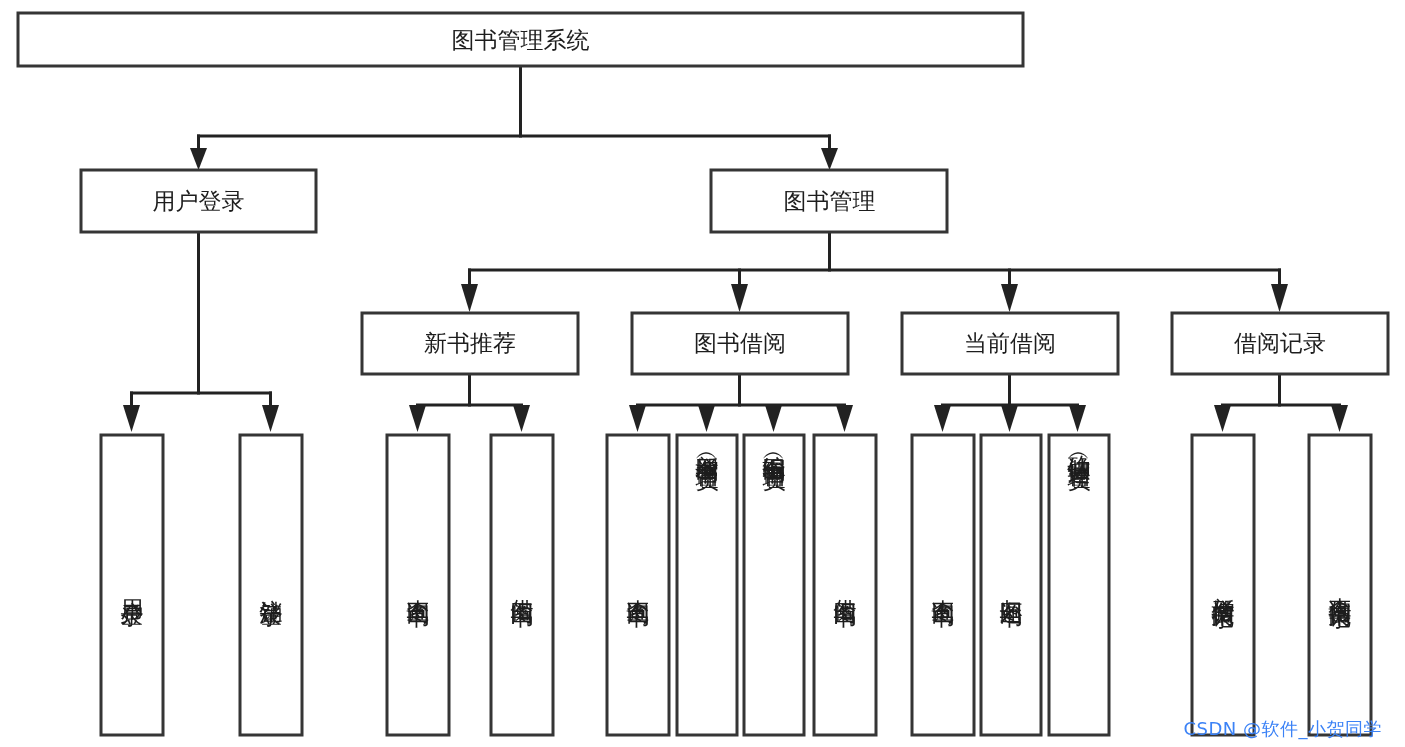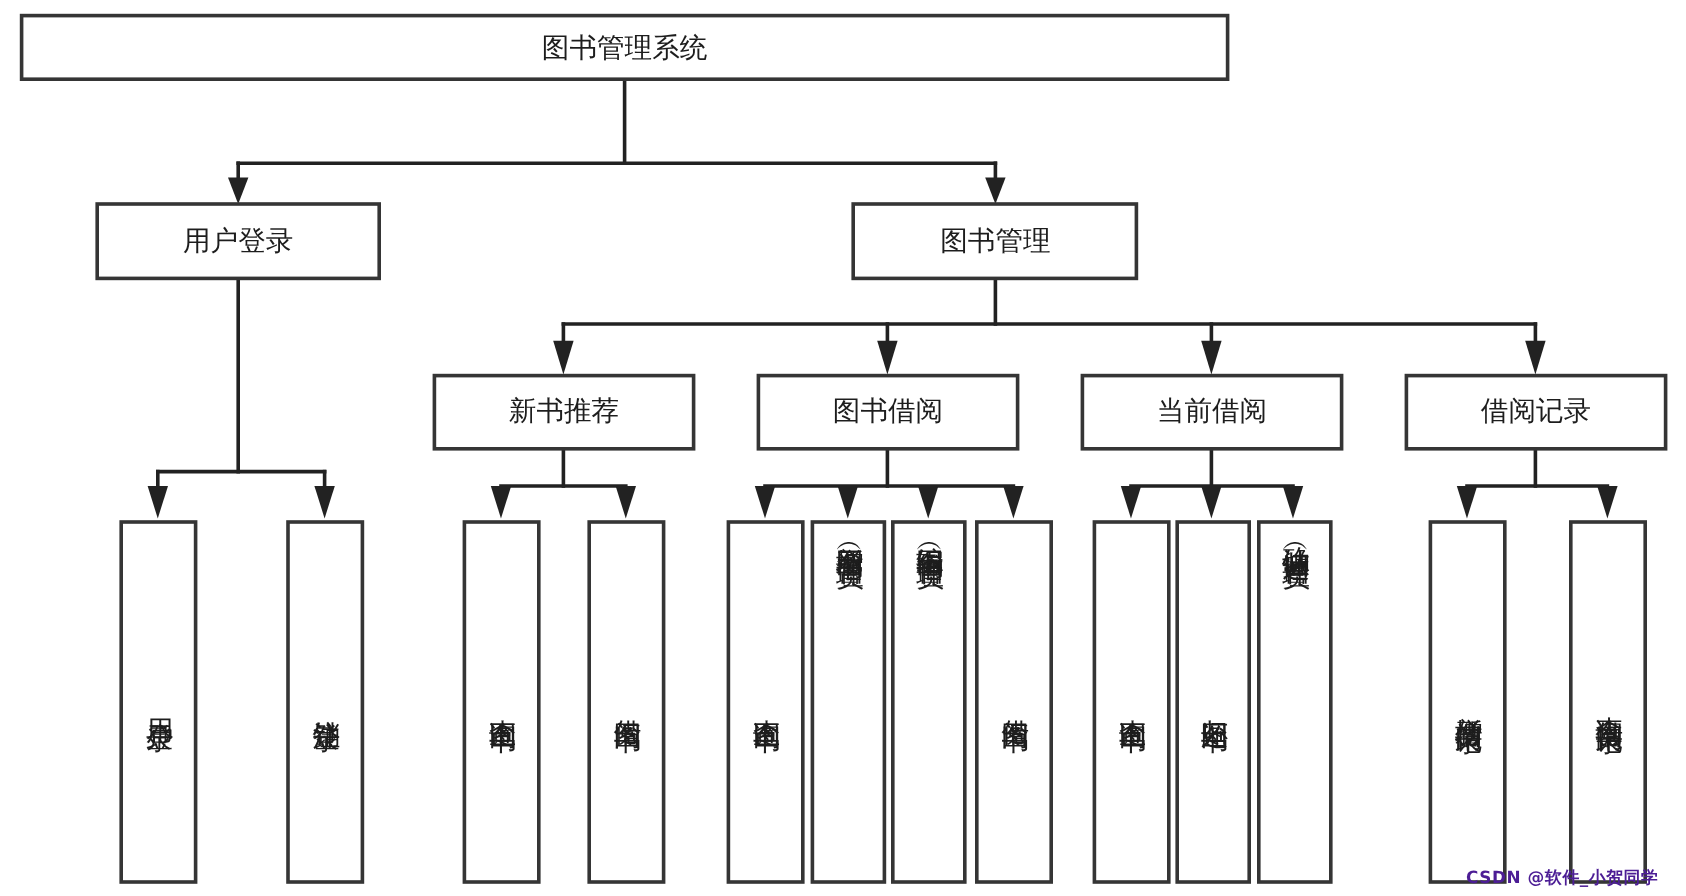--- a/index.html
+++ b/index.html
@@ -64,25 +64,24 @@
     line-height: 1.18;
     letter-spacing: 2px;
     color: #1d1d1d;
     white-space: nowrap;
   }
   .watermark {
     position: absolute;
     right: 12px;
     bottom: 6px;
     font-family: "DejaVu Sans", "Liberation Sans", sans-serif;
-    font-size: 14px;
-    color: #4c1d95;
+    font-size: 18px;
+    color: #3b82f6;
     letter-spacing: 0.5px;
     user-select: none;
-    font-weight: bold;
   }
 </style>
 </head>
 <body>
 
 <div id="diagram-root">
 
   <svg class="tree-canvas" viewBox="0 0 1405 747">
 
     <g>

